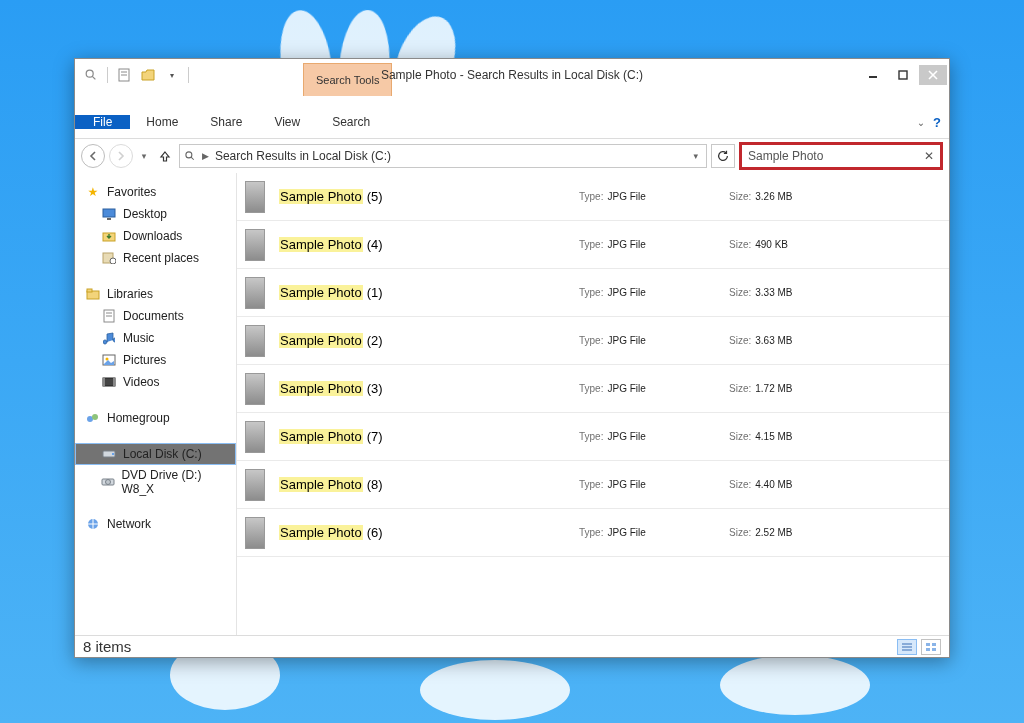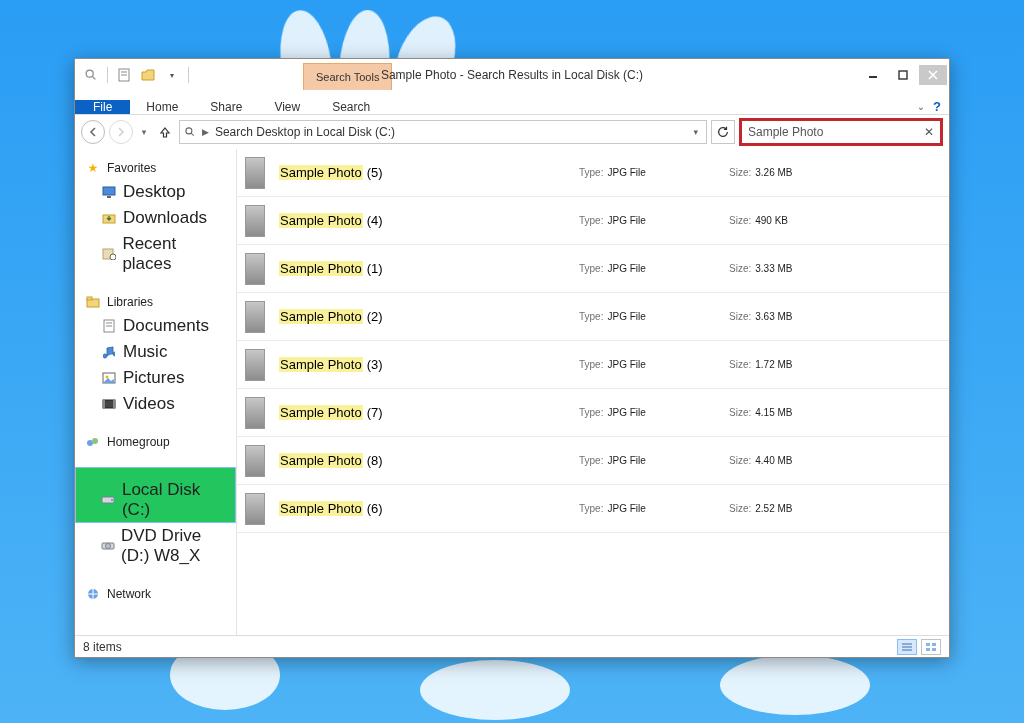--- a/index.html
+++ b/index.html
@@ -44,41 +44,42 @@
 }
 .qat { display: flex; align-items: center; gap: 4px; padding-left: 6px; }
 .qat .iconbtn { width: 20px; height: 20px; display: flex; align-items: center; justify-content: center; }
 .qat-sep { width: 1px; height: 16px; background: #ccc; margin: 0 2px; }
 .title-spacer { flex: 1; }
 .title-text { position: absolute; left: 0; right: 0; text-align: center; font-size: 12px; color: #333; pointer-events: none; }
 .search-tools-tab {
   position: absolute;
   left: 228px;
   top: 4px;
-  height: 27px;
+  height: 33px;
   padding: 0 12px;
   background: #f6c9a6;
   border: 1px solid #e8a96f;
   border-bottom: none;
   display: flex;
   align-items: center;
   font-size: 11px;
   color: #333;
 }
 .win-controls { display: flex; margin-left: auto; }
 .win-btn { width: 28px; height: 20px; display: flex; align-items: center; justify-content: center; margin-right: 2px; }
 .win-btn.close { background: #c9c9c9; color: #fff; }
 
 
 .ribbon-tabs {
   height: 24px;
   display: flex;
-  align-items: flex-end;
+  align-items: flex-start;
   border-bottom: 1px solid #dcdcdc;
   position: relative;
+  margin-top: 24px;
 }
 .file-tab {
   background: #0b61c4;
   color: #fff;
   padding: 0 18px;
   display: flex;
   align-items: center;
   font-size: 12px;
 }
 .tab { padding: 0 16px; display: flex; align-items: center; color: #333; font-size: 12px; }
@@ -113,22 +114,22 @@
 .searchbox-wrap input {
   flex: 1; border: none; outline: none; font-size: 12px; color: #555; background: transparent;
 }
 .searchbox-wrap .clear { color: #555; cursor: pointer; font-size: 12px; }
 
 
 .body { flex: 1; display: flex; overflow: hidden; }
 .sidebar { width: 162px; border-right: 1px solid #e4e4e4; padding: 8px 0; overflow-y: auto; }
 .tree-group { margin-bottom: 14px; }
 .tree-header { display: flex; align-items: center; gap: 6px; padding: 3px 10px; font-size: 12px; color: #222; }
-.tree-item { display: flex; align-items: center; gap: 6px; padding: 3px 10px 3px 26px; font-size: 17px; color: #222; }
-.tree-item.selected { background: #22c55e; border: 1px solid #8abdf3; padding: 12px 9px 2px 25px; }
+.tree-item { display: flex; align-items: center; gap: 6px; padding: 3px 10px 3px 26px; font-size: 12px; color: #222; }
+.tree-item.selected { background: #737373; border: 1px solid #8abdf3; padding: 2px 9px 2px 25px; }
 .t-icon { width: 16px; height: 16px; display: flex; align-items: center; justify-content: center; font-size: 12px; }
 
 
 .results { flex: 1; overflow-y: auto; }
 .row {
   display: flex; align-items: center; height: 48px; border-bottom: 1px solid #eaeaea; padding: 0 8px;
 }
 .thumb {
   width: 20px; height: 32px; background: linear-gradient(180deg,#c7c7c7,#8c8c8c);
   margin-right: 14px; border: 1px solid #999;
@@ -138,21 +139,21 @@
 .suffix { color: #000; }
 .kv { display: flex; align-items: center; gap: 4px; font-size: 10px; }
 .kv .k { color: #707070; }
 .kv .v { color: #222; }
 .typecell { width: 150px; }
 .sizecell { width: 160px; }
 
 
 .statusbar {
   height: 22px; border-top: 1px solid #dcdcdc;
-  display: flex; align-items: center; padding: 0 8px; font-size: 12px; color: #333;
+  display: flex; align-items: center; padding: 0 8px; font-size: 15px; color: #333;
 }
 .statusbar .views { margin-left: auto; display: flex; gap: 4px; }
 .view-btn { width: 20px; height: 16px; border: 1px solid #c2c2c2; display:flex; align-items:center; justify-content:center; font-size:9px; color:#666;}
 .view-btn.active { background:#d6e8fb; border-color:#8abdf3; }
 
 svg { display: block; }
 </style>
 </head>
 <body>
 
@@ -247,21 +248,21 @@
         </svg>
     </div>
     <div class="addr">
       <span class="mag">
         <svg width="12" height="12" viewBox="0 0 16 16">
             <circle cx="6.5" cy="6.5" r="4" fill="none" stroke="#666" stroke-width="1.4"></circle>
             <line x1="9.5" y1="9.5" x2="13" y2="13" stroke="#666" stroke-width="1.4"></line>
           </svg>
       </span>
       <span class="crumb-caret">▶</span>
-      <span>Search Desktop in Local Disk (C:)</span>
+      <span>Search Results in Local Disk (C:)</span>
       <span class="addr-drop">▾</span>
     </div>
     <div class="refresh">
       <svg width="14" height="14" viewBox="0 0 16 16">
           <path d="M13 8 A5 5 0 1 1 11.5 4.5" fill="none" stroke="#333" stroke-width="1.4"></path>
           <path d="M12 2 L12 5 L9 5" fill="none" stroke="#333" stroke-width="1.4"></path>
         </svg>
     </div>
     <div class="searchbox-wrap">
       <input type="text" value="Sample Photo" style="">

